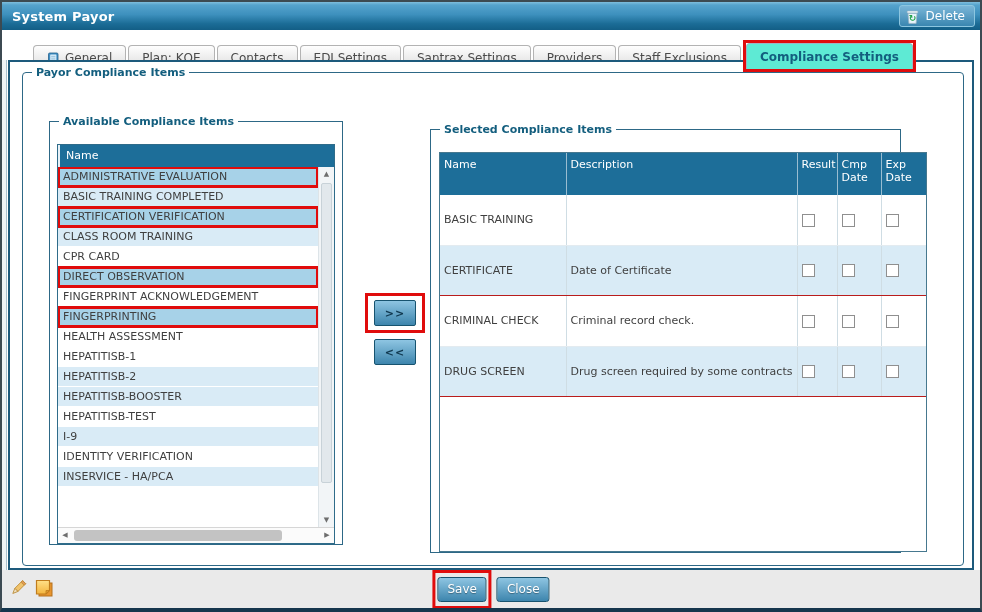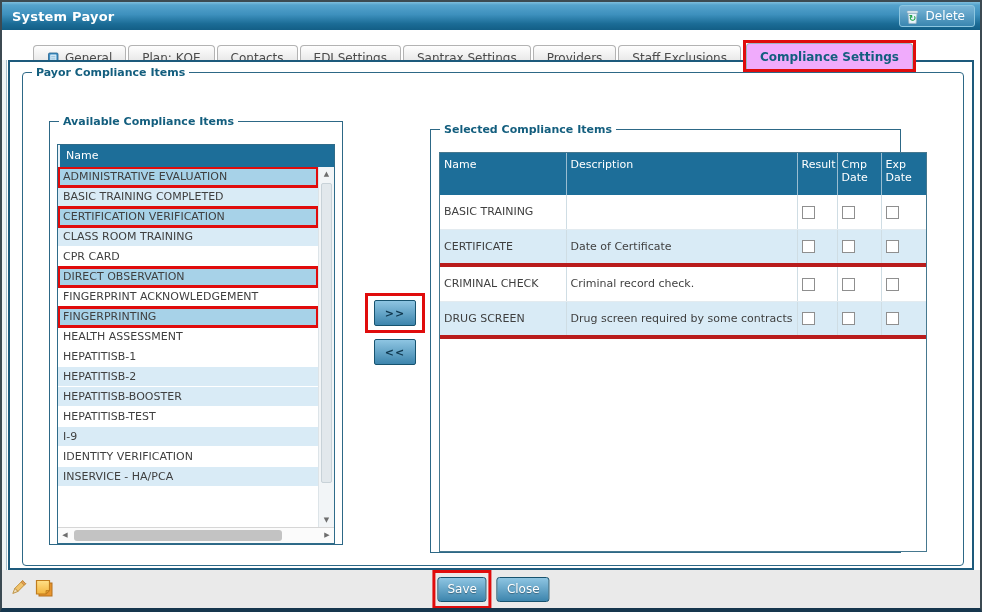--- a/index.html
+++ b/index.html
@@ -32,21 +32,21 @@
     display:flex; align-items:flex-end; padding-left:31px;border-radius:7px;
   }
   .tab {
     height:25px; padding:0 13px; margin-right:2px;
     background: linear-gradient(#fefefe,#dadada);
     border:1px solid #b3b3b3; border-bottom:none; border-radius:4px 4px 0 0;
     font-size:12px; color:#4a4a4a; display:flex; align-items:center; gap:5px;
     cursor:pointer; white-space:nowrap;
   }
   .tab.active {
-    background:#f0abfc; color: var(--legend_text,#135e7e); font-weight:bold; height:26px;
+    background:#5eead4; color: var(--legend_text,#135e7e); font-weight:bold; height:26px;
     border-color:#9ab6c4;
   }
   .tab-ann { border:3px solid var(--annotation_red,#e00c0c); margin-bottom:-2px; position:relative; z-index:6; background:#fff; }
   .tab-ann .tab { margin-right:0; }
   .tab-icon { display:inline-flex; }
 
   
   .left-strip { position:absolute; left:0; top:58px; bottom:38px; width:5px; background:#eef3f6; border-right:1px solid #a8c0ce; }
   .content {
     position:absolute; left:6px; right:6px; top:58px; bottom:38px;
@@ -87,24 +87,24 @@
     font-family:"DejaVu Sans", sans-serif;
   }
   .ann-box { border:3px solid var(--annotation_red,#e00c0c); padding:4px 6px; background:transparent; }
 
   
   .selbox { position:absolute; left:8px; top:16px; width:488px; height:400px; border:1px solid #46788f; background:#fff; overflow:hidden; }
   table { border-collapse:collapse; table-layout:fixed; width:486px; }
   th { background:var(--header_blue,#1d6e99); color:#fff; font-weight:normal; font-size:11px; text-align:left;
     vertical-align:top; padding:5px 4px; height:42px; border-right:1px solid rgba(255,255,255,.55); }
   th:last-child { border-right:none; }
-  td { font-size:11px; color:#3f3f3f; height:20px; padding:10px 4px; border-right:1px solid #cfdde4; border-bottom:1px solid #e3ebf0;
+  td { font-size:11px; color:#3f3f3f; height:20px; padding:18px 4px; border-right:1px solid #cfdde4; border-bottom:1px solid #e3ebf0;
     white-space:nowrap; overflow:hidden; }
   td:last-child { border-right:none; }
-  tr.alt td { background:var(--row_alt,#d9ebf6); border-bottom:4px solid #b91c1c;margin-left:39px; }
+  tr.alt td { background:var(--row_alt,#d9ebf6); border-bottom:1px solid #b91c1c;margin-left:39px; }
   .checkbox { display:inline-block; width:13px; height:13px; background:#fff; border:1px solid #8f8f8f; vertical-align:middle; cursor:pointer; }
 
   
   .footer { position:absolute; left:0; right:0; bottom:0; height:38px; background:#eaeaea; }
   .footer-icons { position:absolute; left:7px; top:7px; display:flex; gap:6px; align-items:center; }
   .footer-buttons { position:absolute; left:50%; top:0; height:38px; transform:translateX(-50%); display:flex; align-items:center; gap:5px; }
   .btn {
     height:25px; padding:0 9px; font-size:12px; color:#fff; text-shadow:0 1px 1px rgba(0,0,0,.35);
     background: linear-gradient(var(--button_top,#8ec5e2), var(--button_bottom,#3d85ad));
     border:1px solid var(--button_border,#17536f); border-radius:3px; cursor:pointer;

